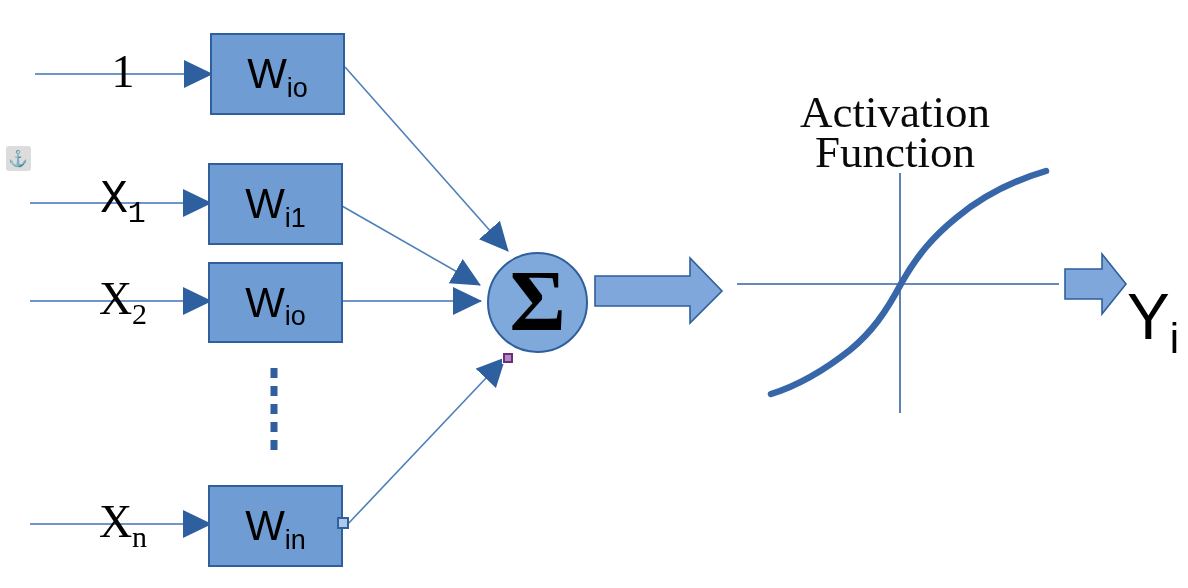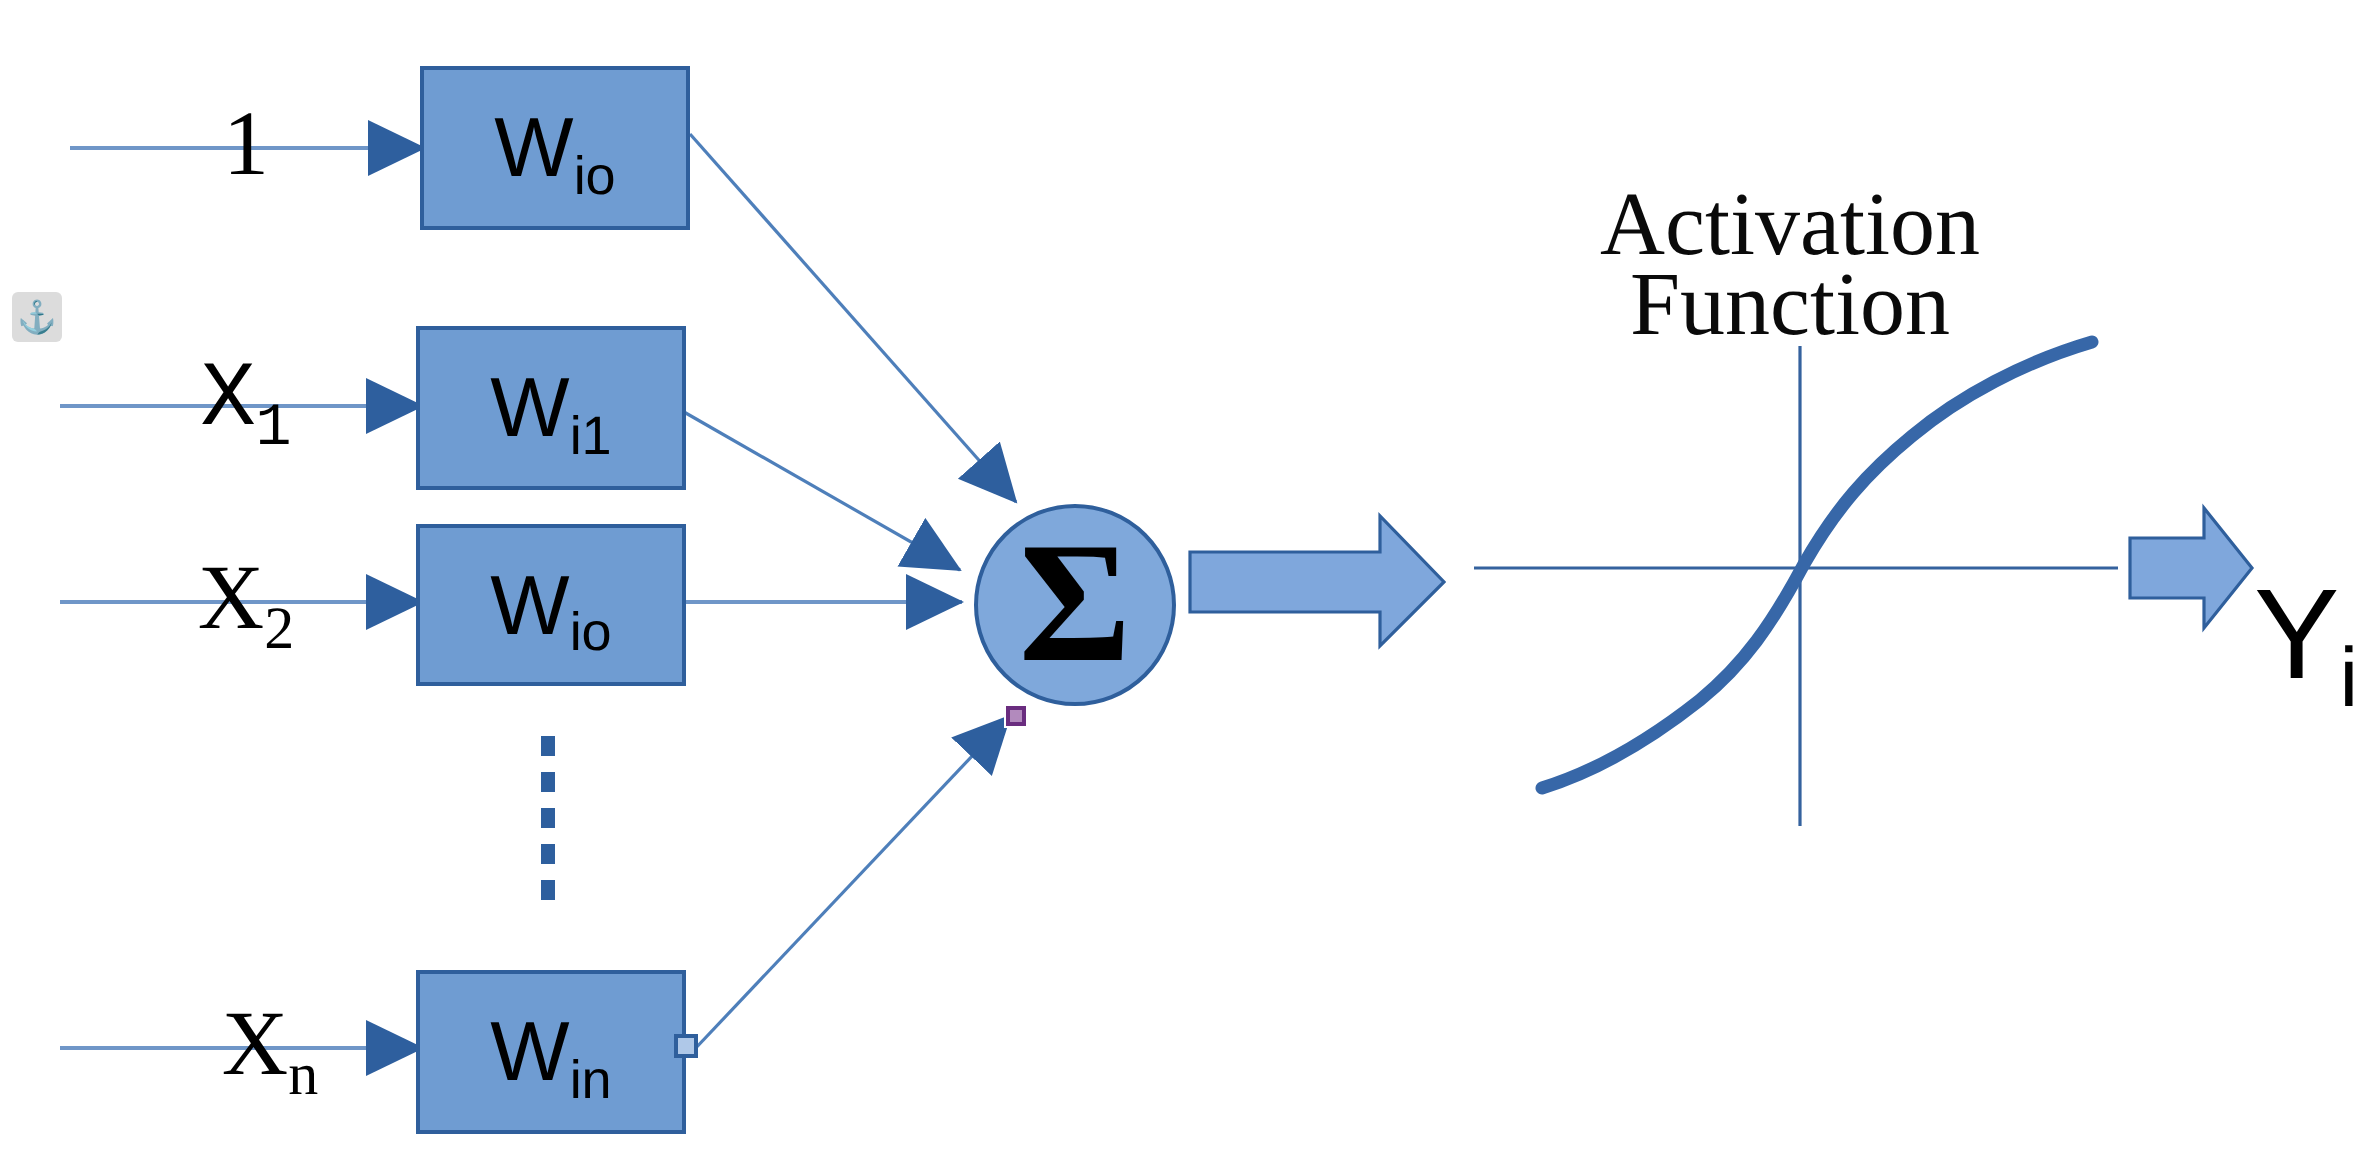--- a/index.html
+++ b/index.html
@@ -93,21 +93,21 @@
 
   <div class="input-label" style="left:95px;top:44px;width:56px;">
     <span>1</span><sub></sub>
   </div>
   <div class="input-label" style="left:88px;top:173px;width:70px;font-family:Liberation Mono, monospace;">
     <span>X</span><sub>1</sub>
   </div>
   <div class="input-label" style="left:88px;top:271px;width:70px;font-family:Liberation Serif, serif;">
     <span>X</span><sub>2</sub>
   </div>
-  <div class="input-label" style="left:100px;top:494px;width:70px;">
+  <div class="input-label" style="left:88px;top:494px;width:70px;">
     <span>X</span><sub>n</sub>
   </div>
 
   <div class="shape wbox" style="left:210px;top:33px;height:82px;">
     <span>W</span>
       <sub>io</sub>
   </div>
   <div class="shape wbox" style="left:208px;top:163px;height:82px;">
     <span>W</span>
       <sub>i1</sub>

